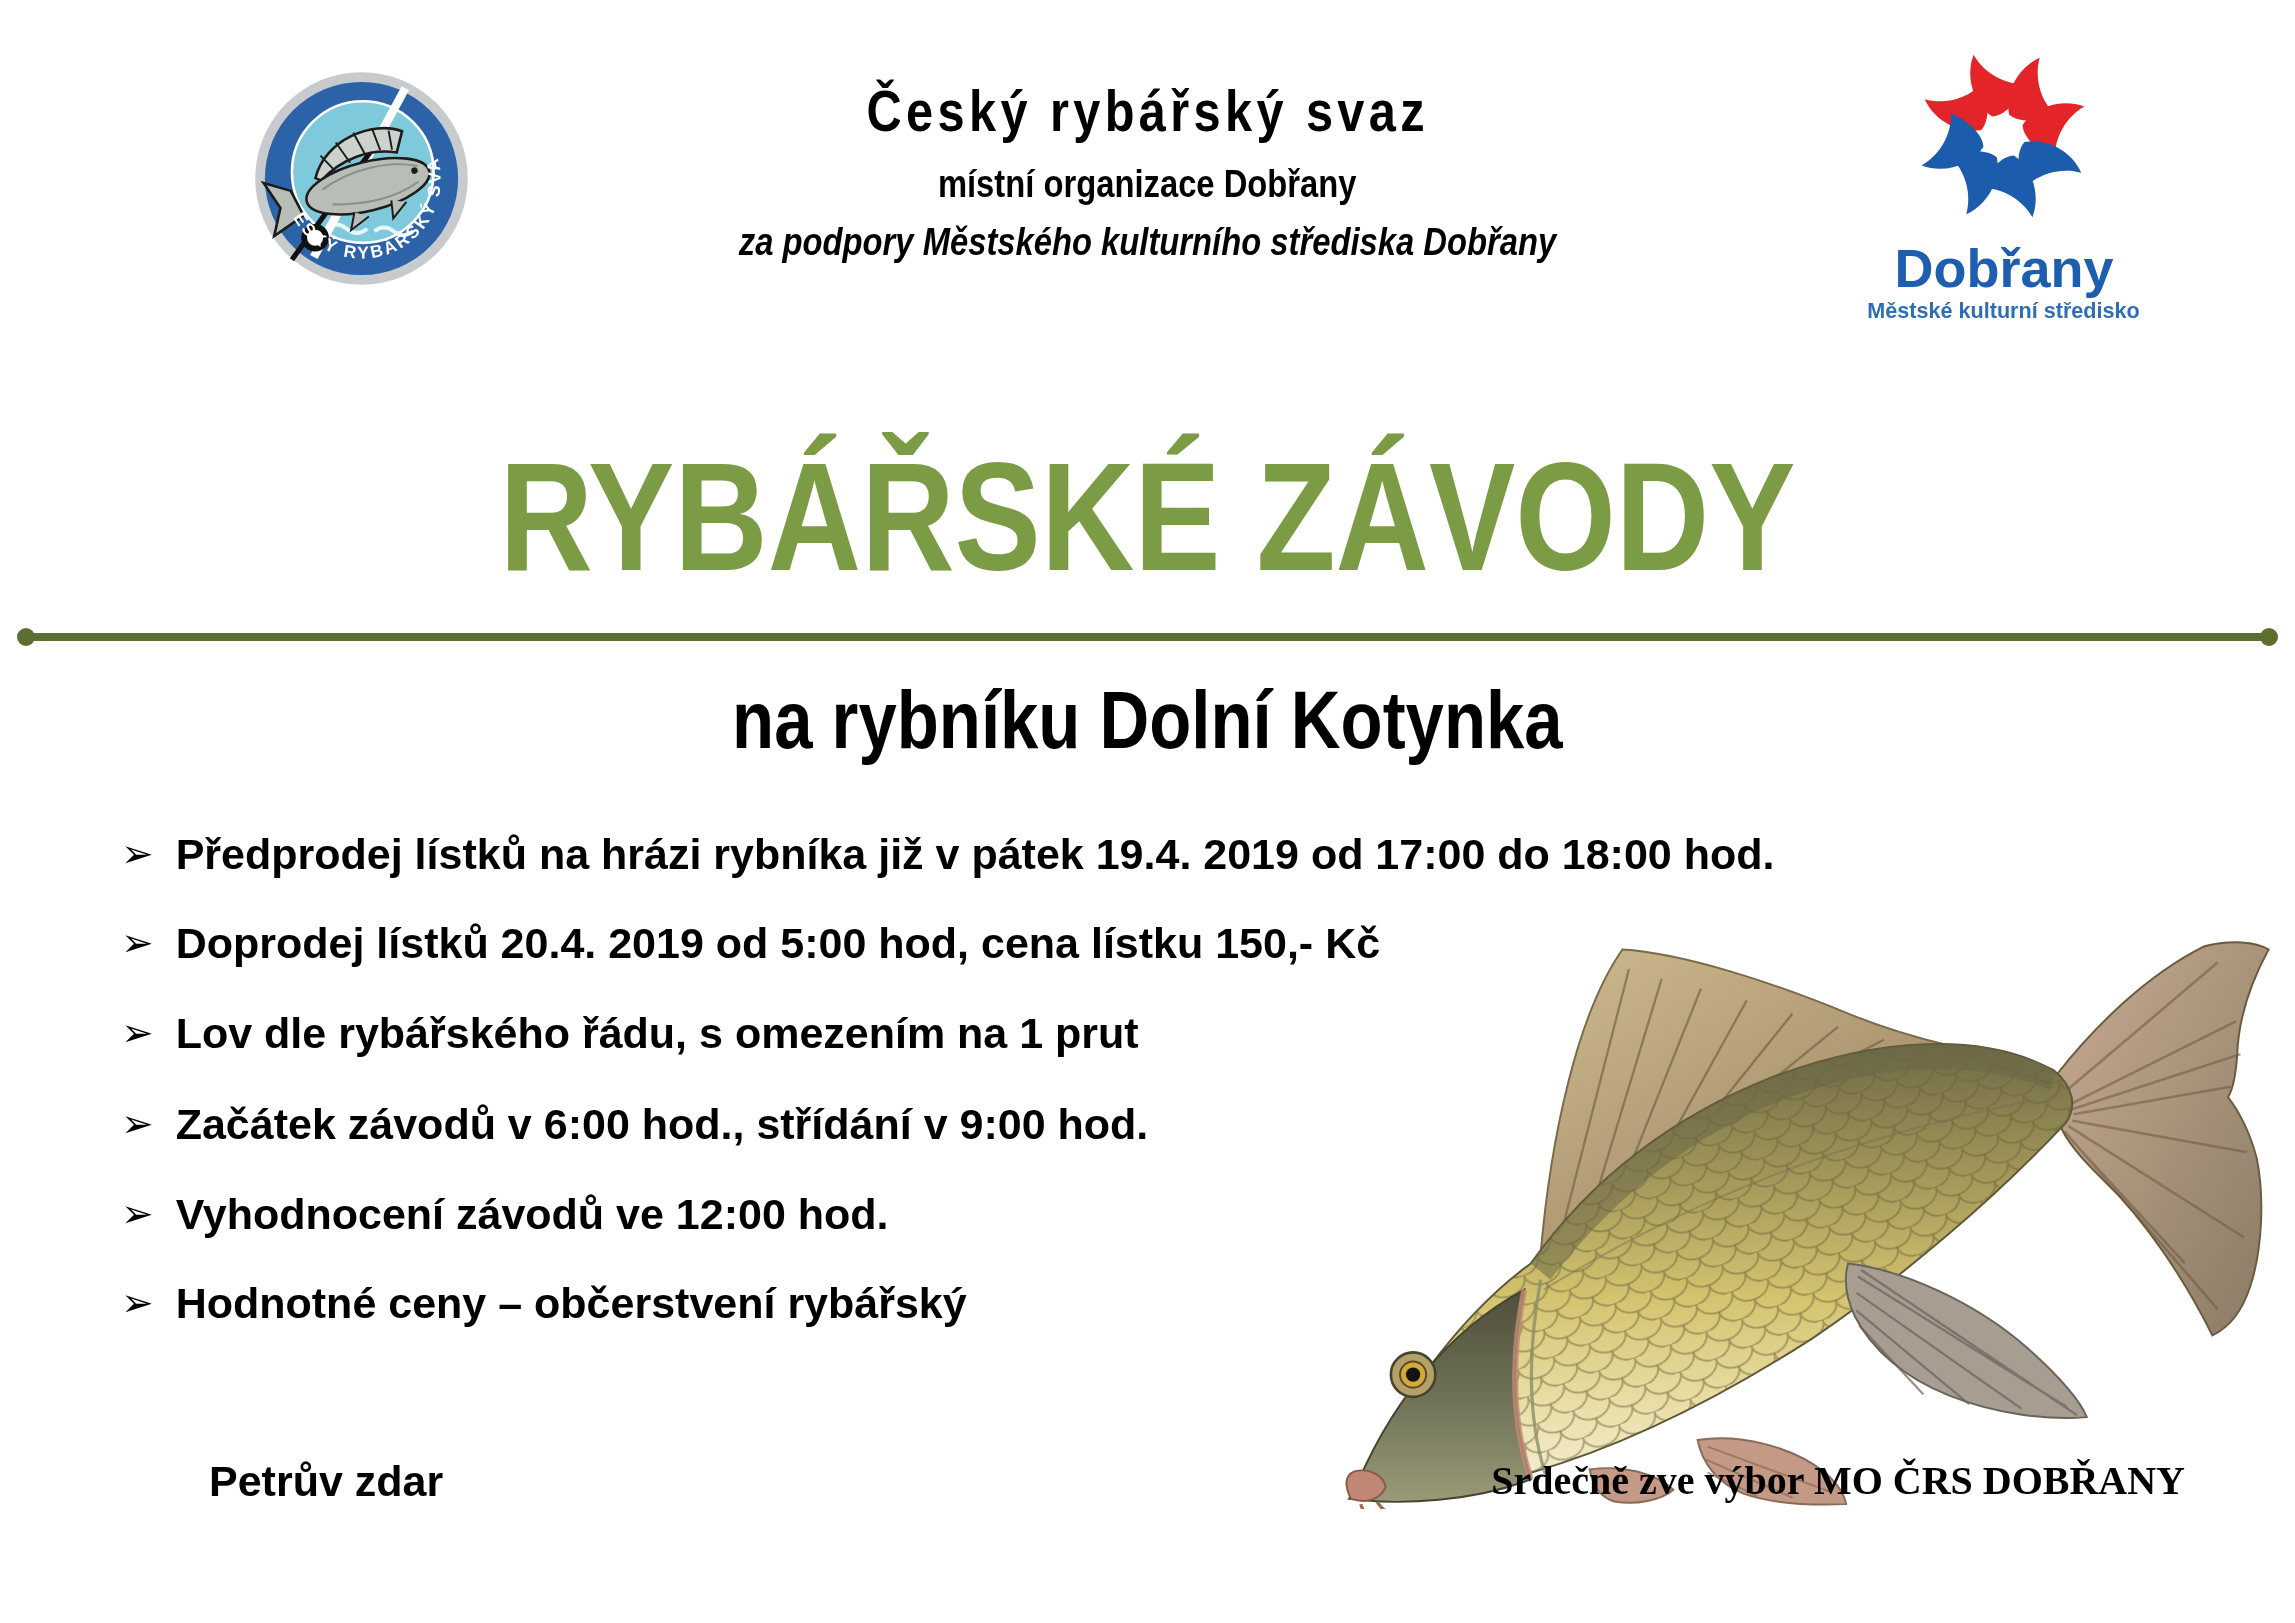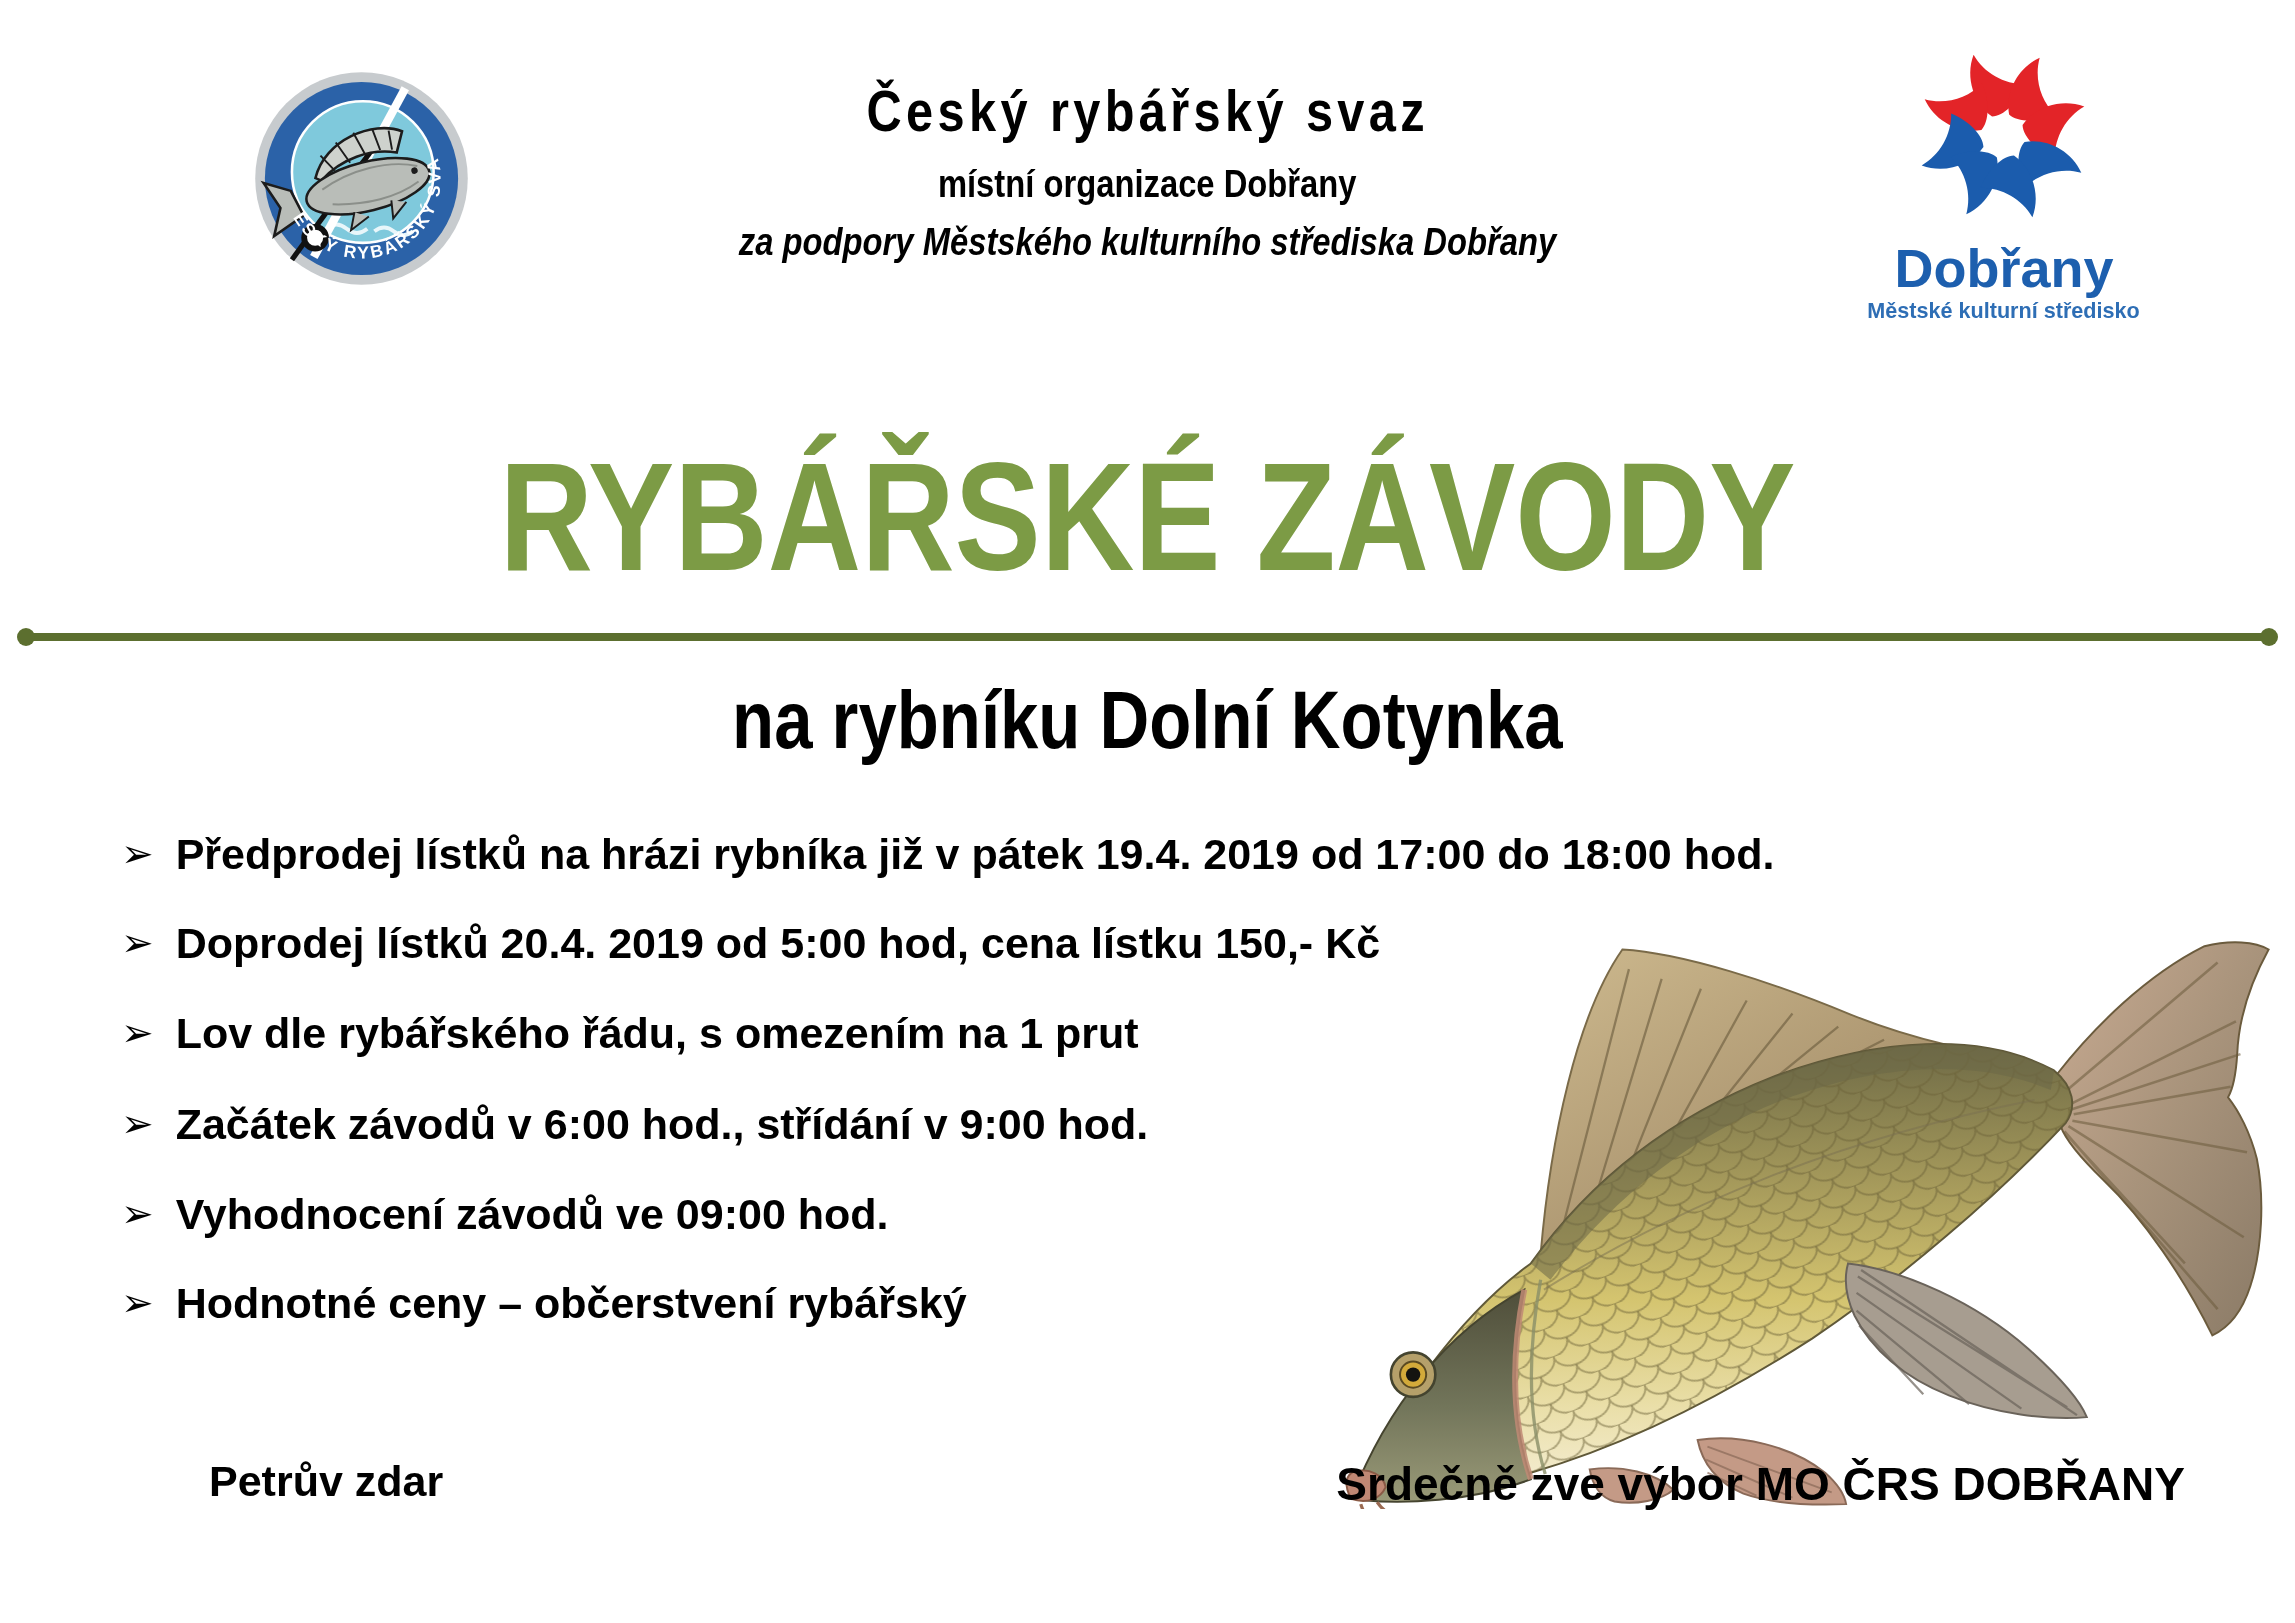--- a/index.html
+++ b/index.html
@@ -26,21 +26,21 @@
   .divider{left:19.6px; top:633px; width:2256px; height:7.9px; background:#5c6f2f; border-radius:3.9px;}
   .divider::before,.divider::after{content:""; position:absolute; top:-5.2px; width:18.3px; height:18.3px; border-radius:50%; background:#5c6f2f;}
   .divider::before{left:-2.6px;} .divider::after{right:-2.6px;}
   .venue-line{top:673px; font-size:82px;}
   
   .bullet-row{position:absolute; left:121px; display:flex; align-items:flex-start; font-size:43px; white-space:nowrap;}
   .bullet-glyph{font-size:39px; line-height:1.25; margin-right:22px; font-weight:400;}
   .b1{top:830px;} .b2{top:919px;} .b3{top:1009px;} .b4{top:1100px;} .b5{top:1190px;} .b6{top:1279px;}
   
   .footer-left{left:175px; top:1457px; font-size:43px;margin-left:34px;}
-  .footer-right{right:110px; top:1457px; font-size:46px; text-align:right;}
+  .footer-right{right:110px; top:1457px; font-size:40px; text-align:right;font-family:Liberation Serif, serif;}
   
   .fish{left:1315px; top:923px; width:968px; height:586px;}
   .ring-text{font-size:27px; font-weight:700; letter-spacing:4px; fill:#ffffff;}
 </style>
 </head>
 <body>
 
 <div class="poster">
 
   <svg class="abs crs-logo" viewBox="0 0 340 340">
@@ -114,21 +114,21 @@
   <div class="bullet-row b3">
     <span class="bullet-glyph">➢</span>
     <span>Lov dle rybářského řádu, s omezením na 1 prut</span>
   </div>
   <div class="bullet-row b4">
     <span class="bullet-glyph">➢</span>
     <span>Začátek závodů v 6:00 hod., střídání v 9:00 hod.</span>
   </div>
   <div class="bullet-row b5">
     <span class="bullet-glyph">➢</span>
-    <span>Vyhodnocení závodů ve 09:00 hod.</span>
+    <span>Vyhodnocení závodů ve 12:00 hod.</span>
   </div>
   <div class="bullet-row b6">
     <span class="bullet-glyph">➢</span>
     <span>Hodnotné ceny – občerstvení rybářský</span>
   </div>
 
   <svg class="abs fish" viewBox="0 0 1480 895">
     <defs>
       <linearGradient id="bodyG" x1="0" y1="0" x2="0" y2="1">
         <stop offset="0" stop-color="#6e6a46"></stop>

